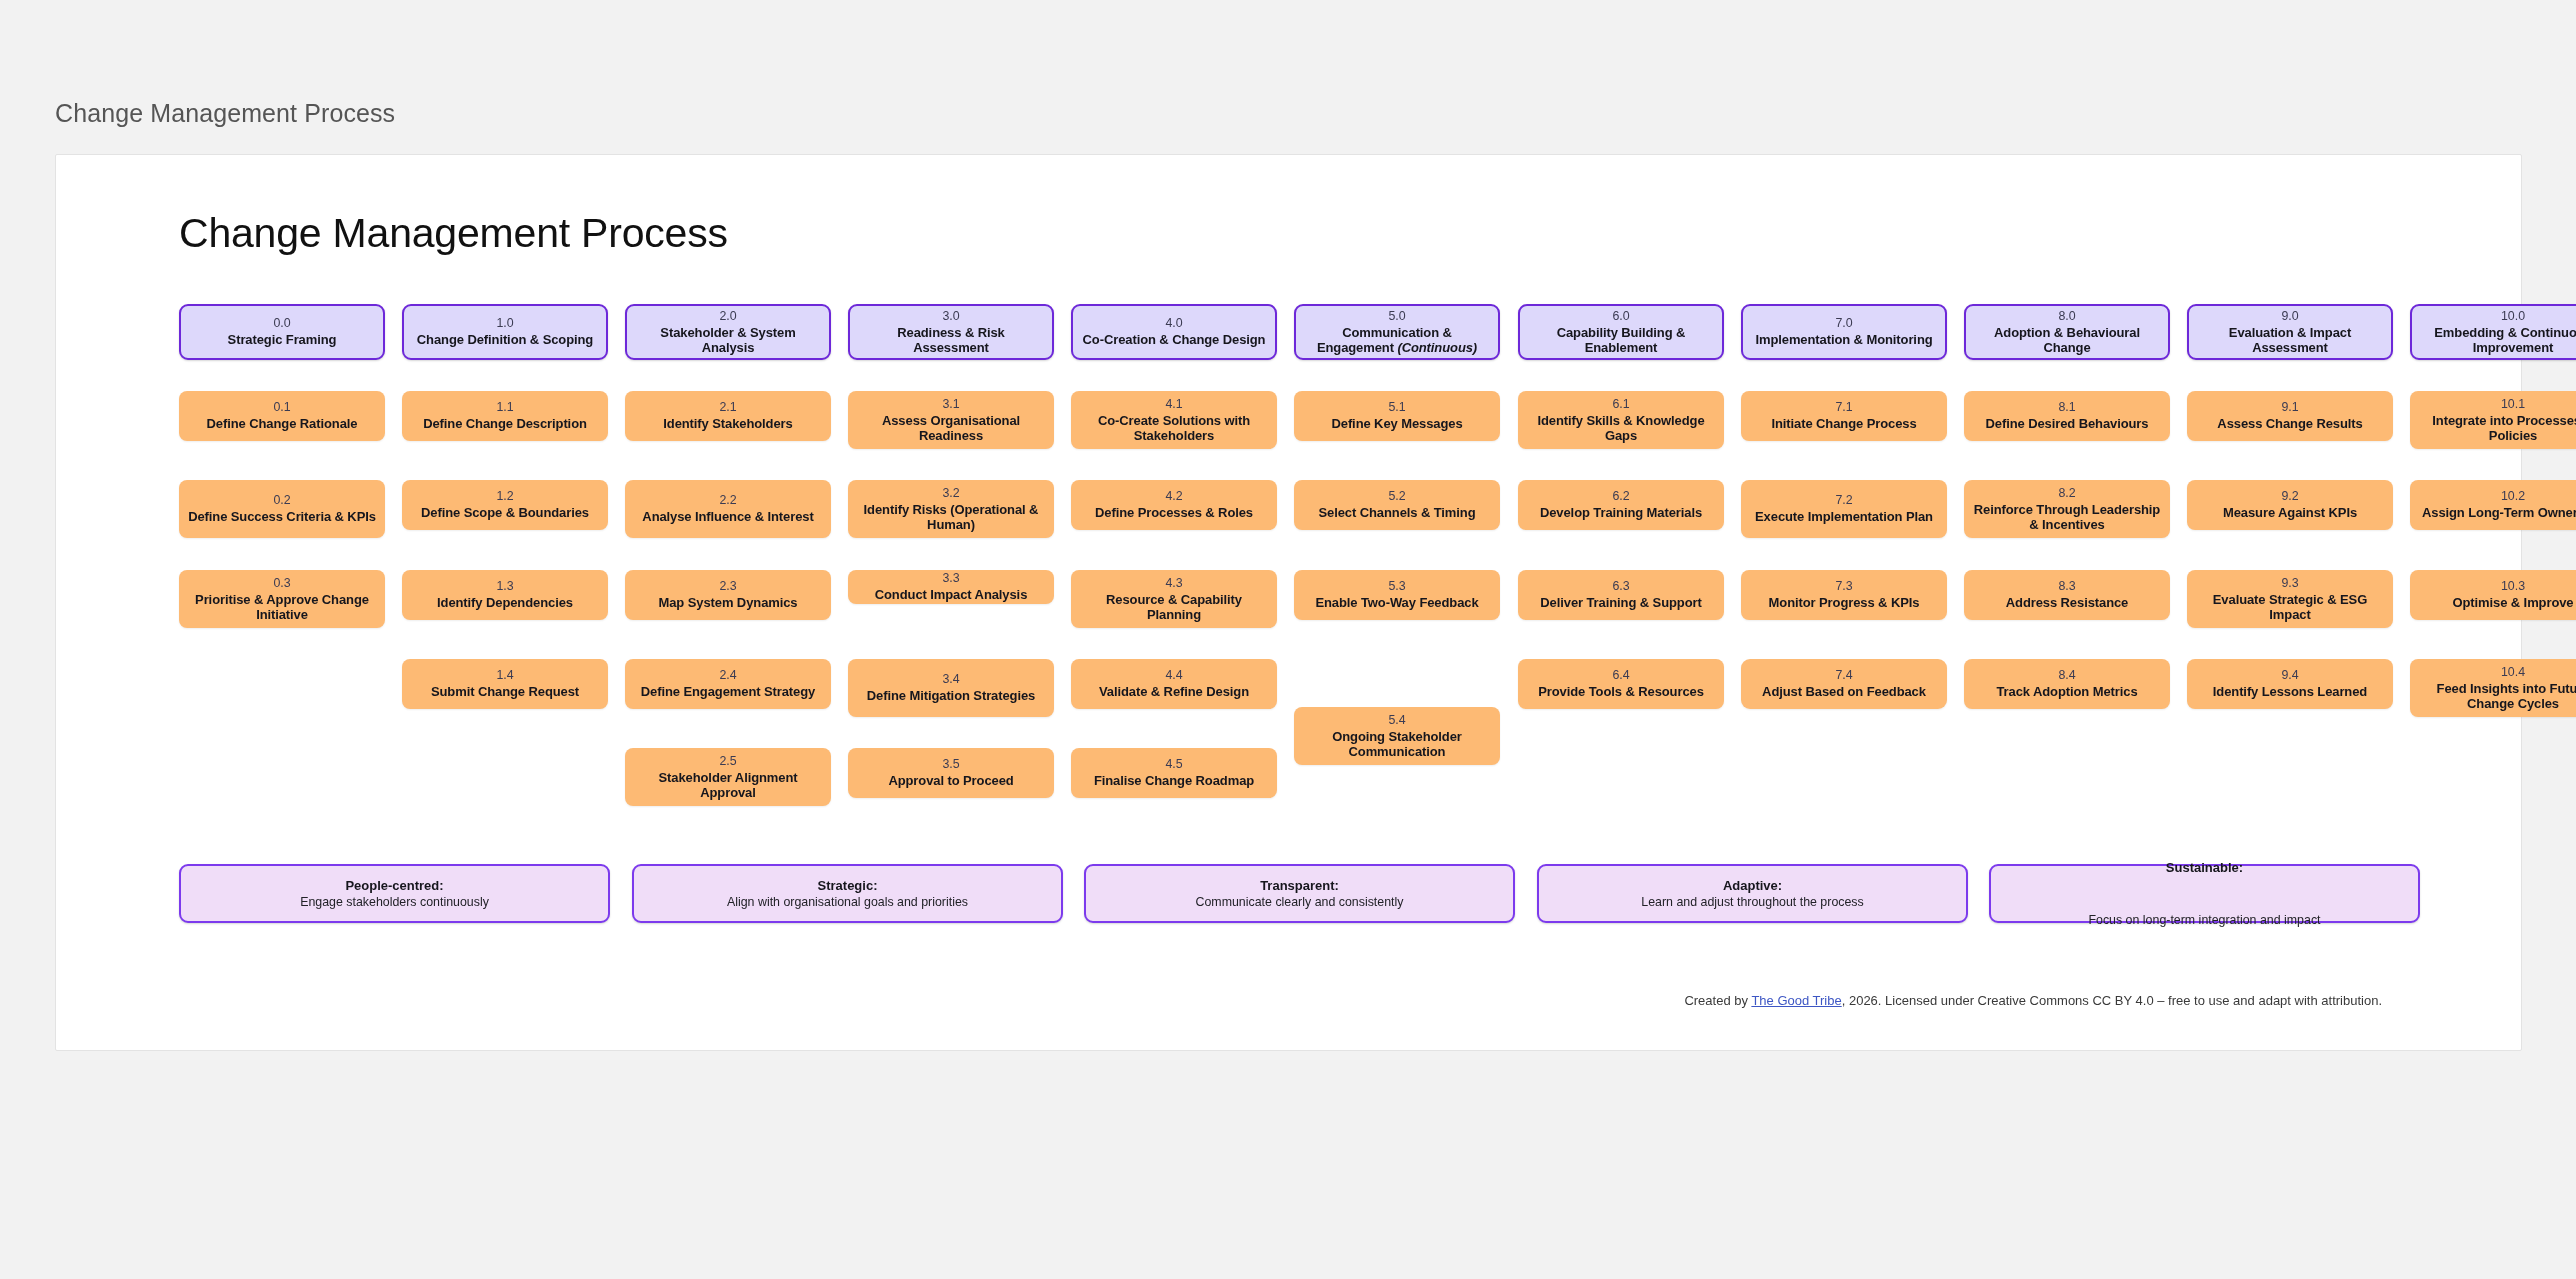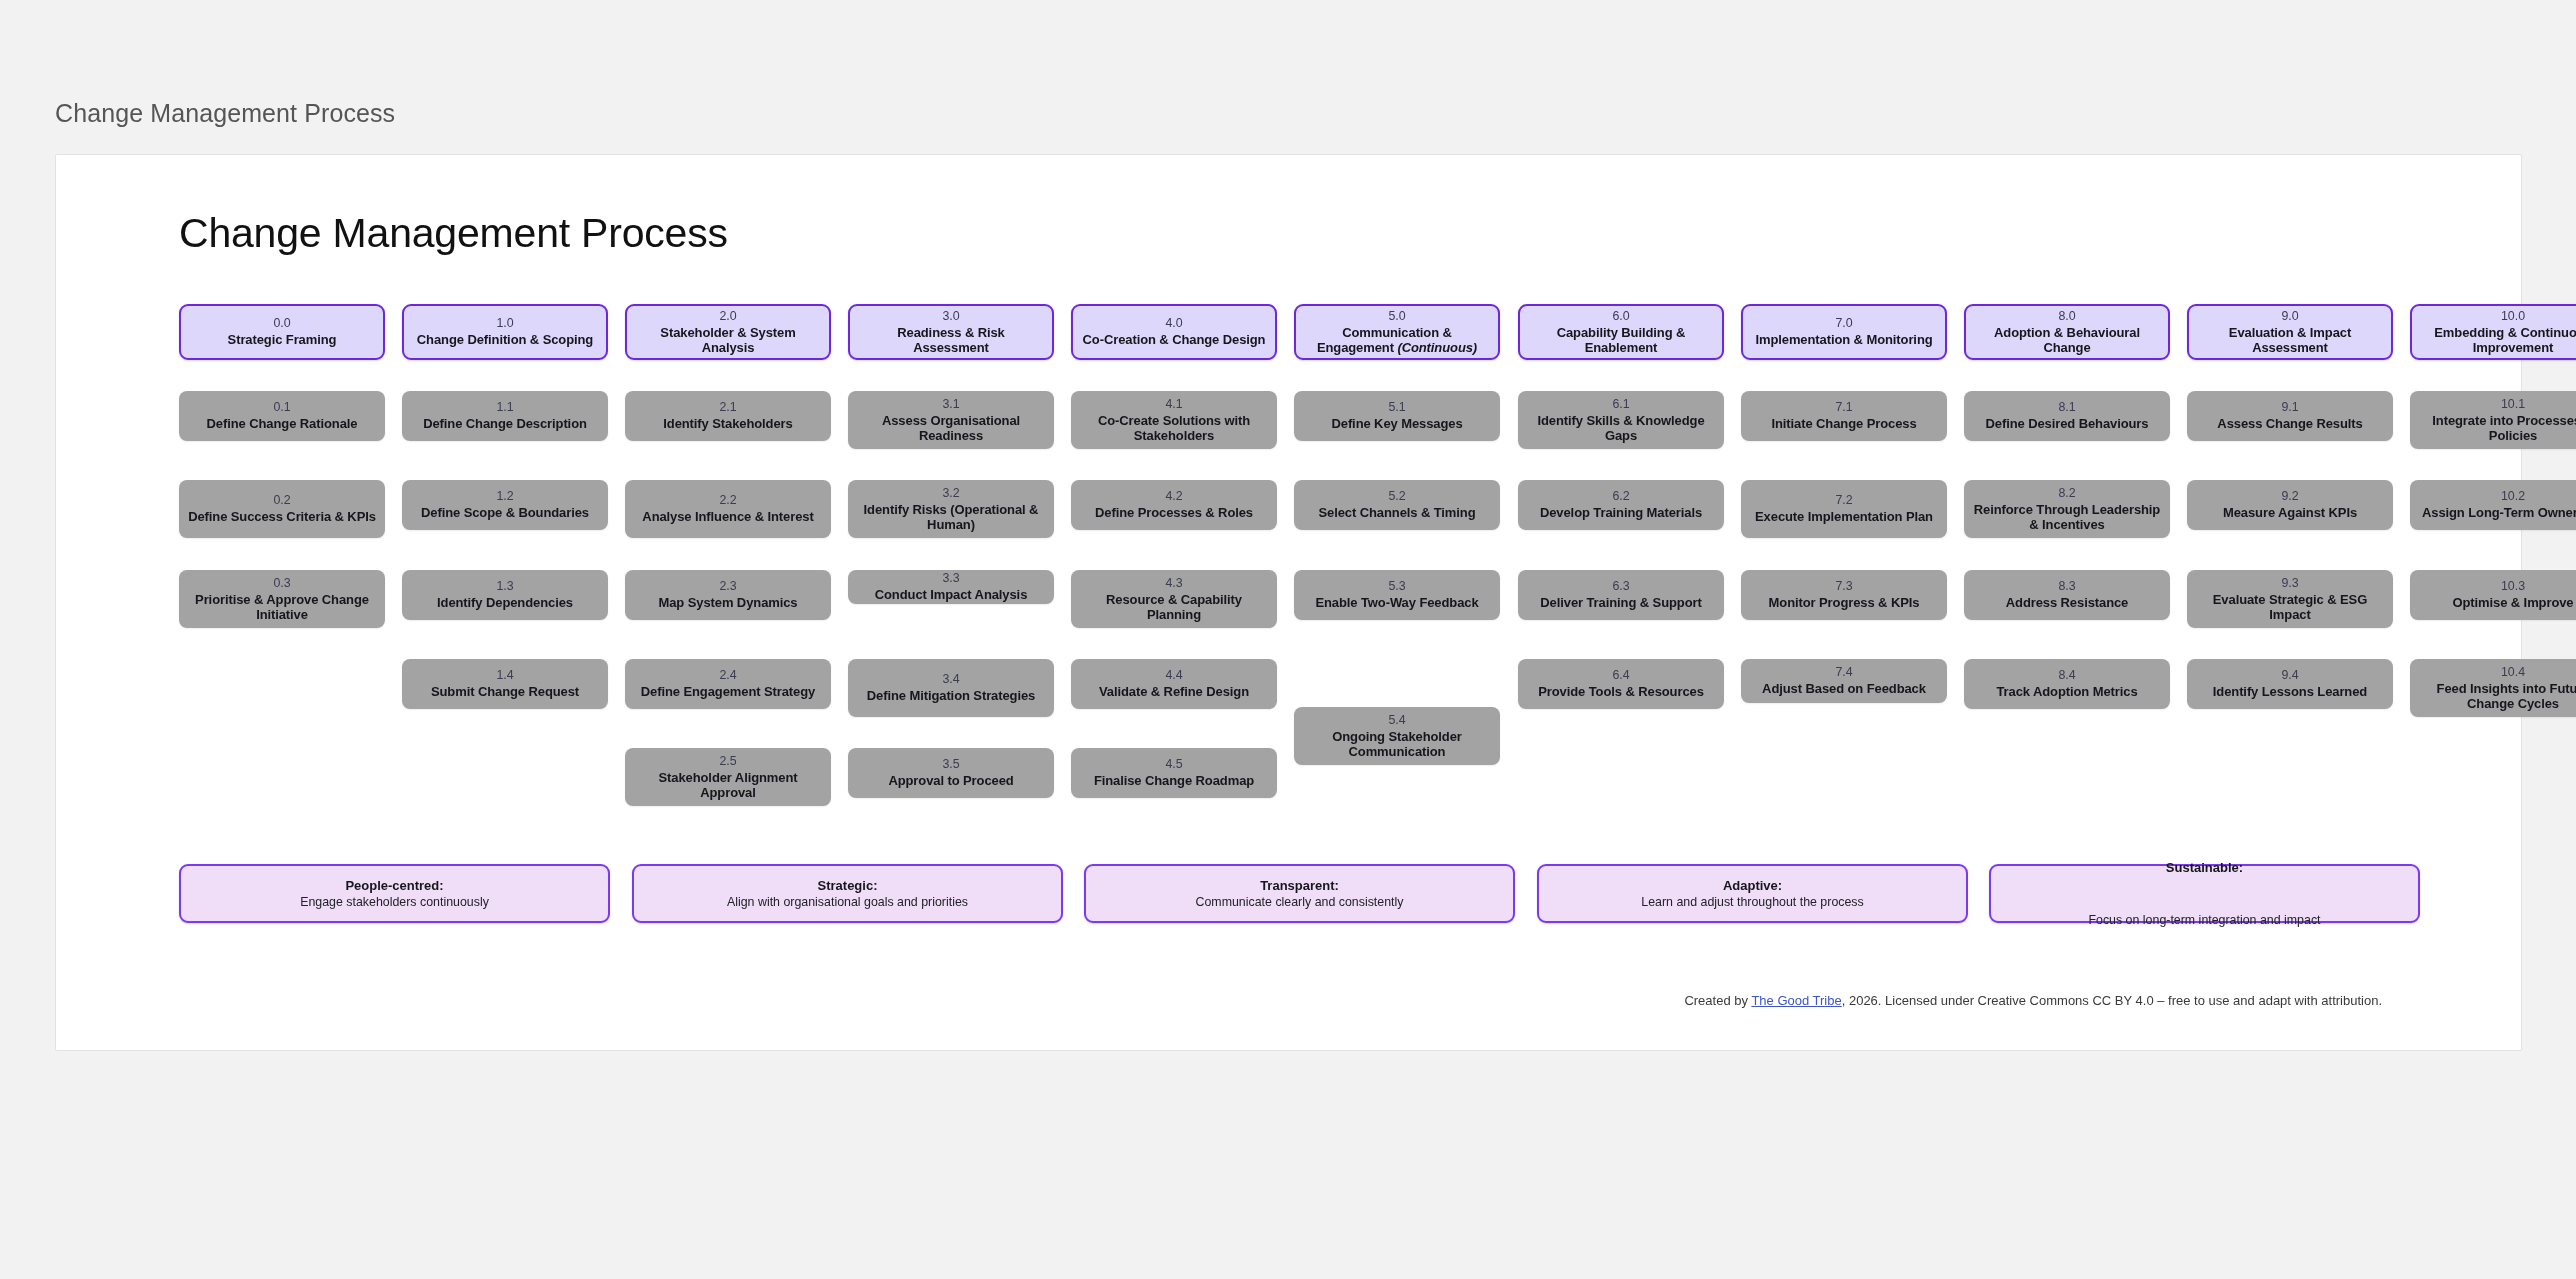--- a/index.html
+++ b/index.html
@@ -81,21 +81,21 @@
     font-style: italic;
   }
 
   .node.phase {
     background: #ddd8fb;
     border: 2.5px solid #6d28d9;
     box-shadow: 0 1px 2px rgba(0,0,0,0.16);
   }
 
   .node.sub {
-    background: #a3a3a3;
+    background: #fdba74;
     border: none;
     border-radius: 8px;
     box-shadow: 0 1px 2px rgba(0,0,0,0.07);
   }
 
   
   .principles {
     position: absolute;
     left: 123px;
     top: 709px;
@@ -308,21 +308,21 @@
         <div class="lbl">Initiate Change Process</div>
       </div>
       <div class="node sub" style="left: 1562px; top: 176px; height: 58px;">
         <div class="num">7.2</div>
         <div class="lbl">Execute Implementation Plan</div>
       </div>
       <div class="node sub" style="left: 1562px; top: 266px; height: 50px;">
         <div class="num">7.3</div>
         <div class="lbl">Monitor Progress &amp; KPIs</div>
       </div>
-      <div class="node sub" style="left: 1562px; top: 355px; height: 44px;">
+      <div class="node sub" style="left: 1562px; top: 355px; height: 50px; border-radius: 9px;">
         <div class="num">7.4</div>
         <div class="lbl">Adjust Based on Feedback</div>
       </div>
       <div class="node phase" style="left: 1785px; top: 0px; min-height: 56px; height: 56px;">
         <div class="num">8.0</div>
         <div class="lbl">Adoption &amp; Behavioural Change</div>
       </div>
       <div class="node sub" style="left: 1785px; top: 87px; height: 50px;">
         <div class="num">8.1</div>
         <div class="lbl">Define Desired Behaviours</div>

